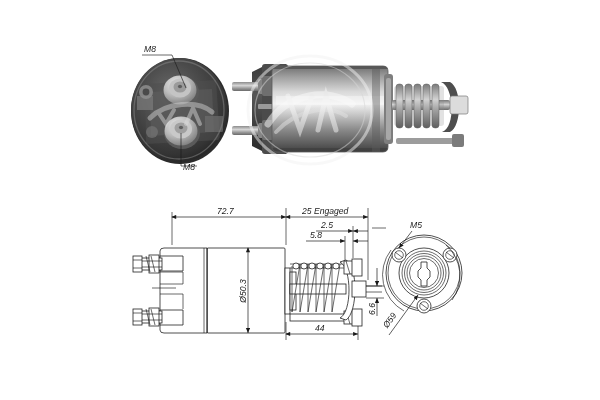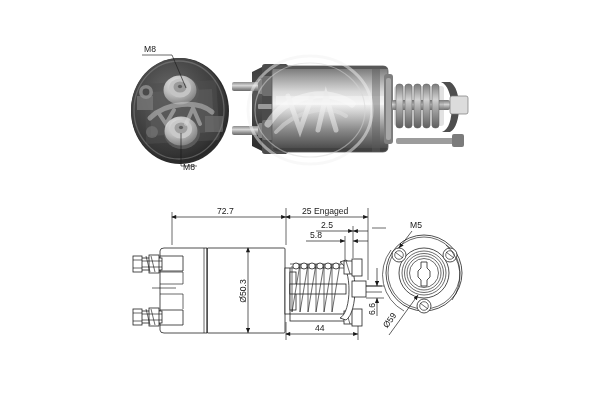--- a/index.html
+++ b/index.html
@@ -11,21 +11,21 @@
     position: relative;
     width: 600px;
     height: 400px;
     background: #ffffff;
     overflow: hidden;
     font-family: "Liberation Sans", sans-serif;
   }
   .photo-layer, .draw-layer {
     position: absolute;
     left: 0; top: 0;
-    width: 520px; height: 400px;
+    width: 520px; height: 400px; font-style: italic;
   }
   svg { display: block; }
   text {
     font-family: "Liberation Sans", sans-serif;
     fill: #1a1a1a;
   }
   .dim-txt { font-size: 8.6px; }
   .lbl-txt { font-size: 8.6px; }
   .dimline { stroke: #1a1a1a; stroke-width: 0.7; fill: none; }
   .thin { stroke: #1a1a1a; stroke-width: 0.65; fill: none; }

